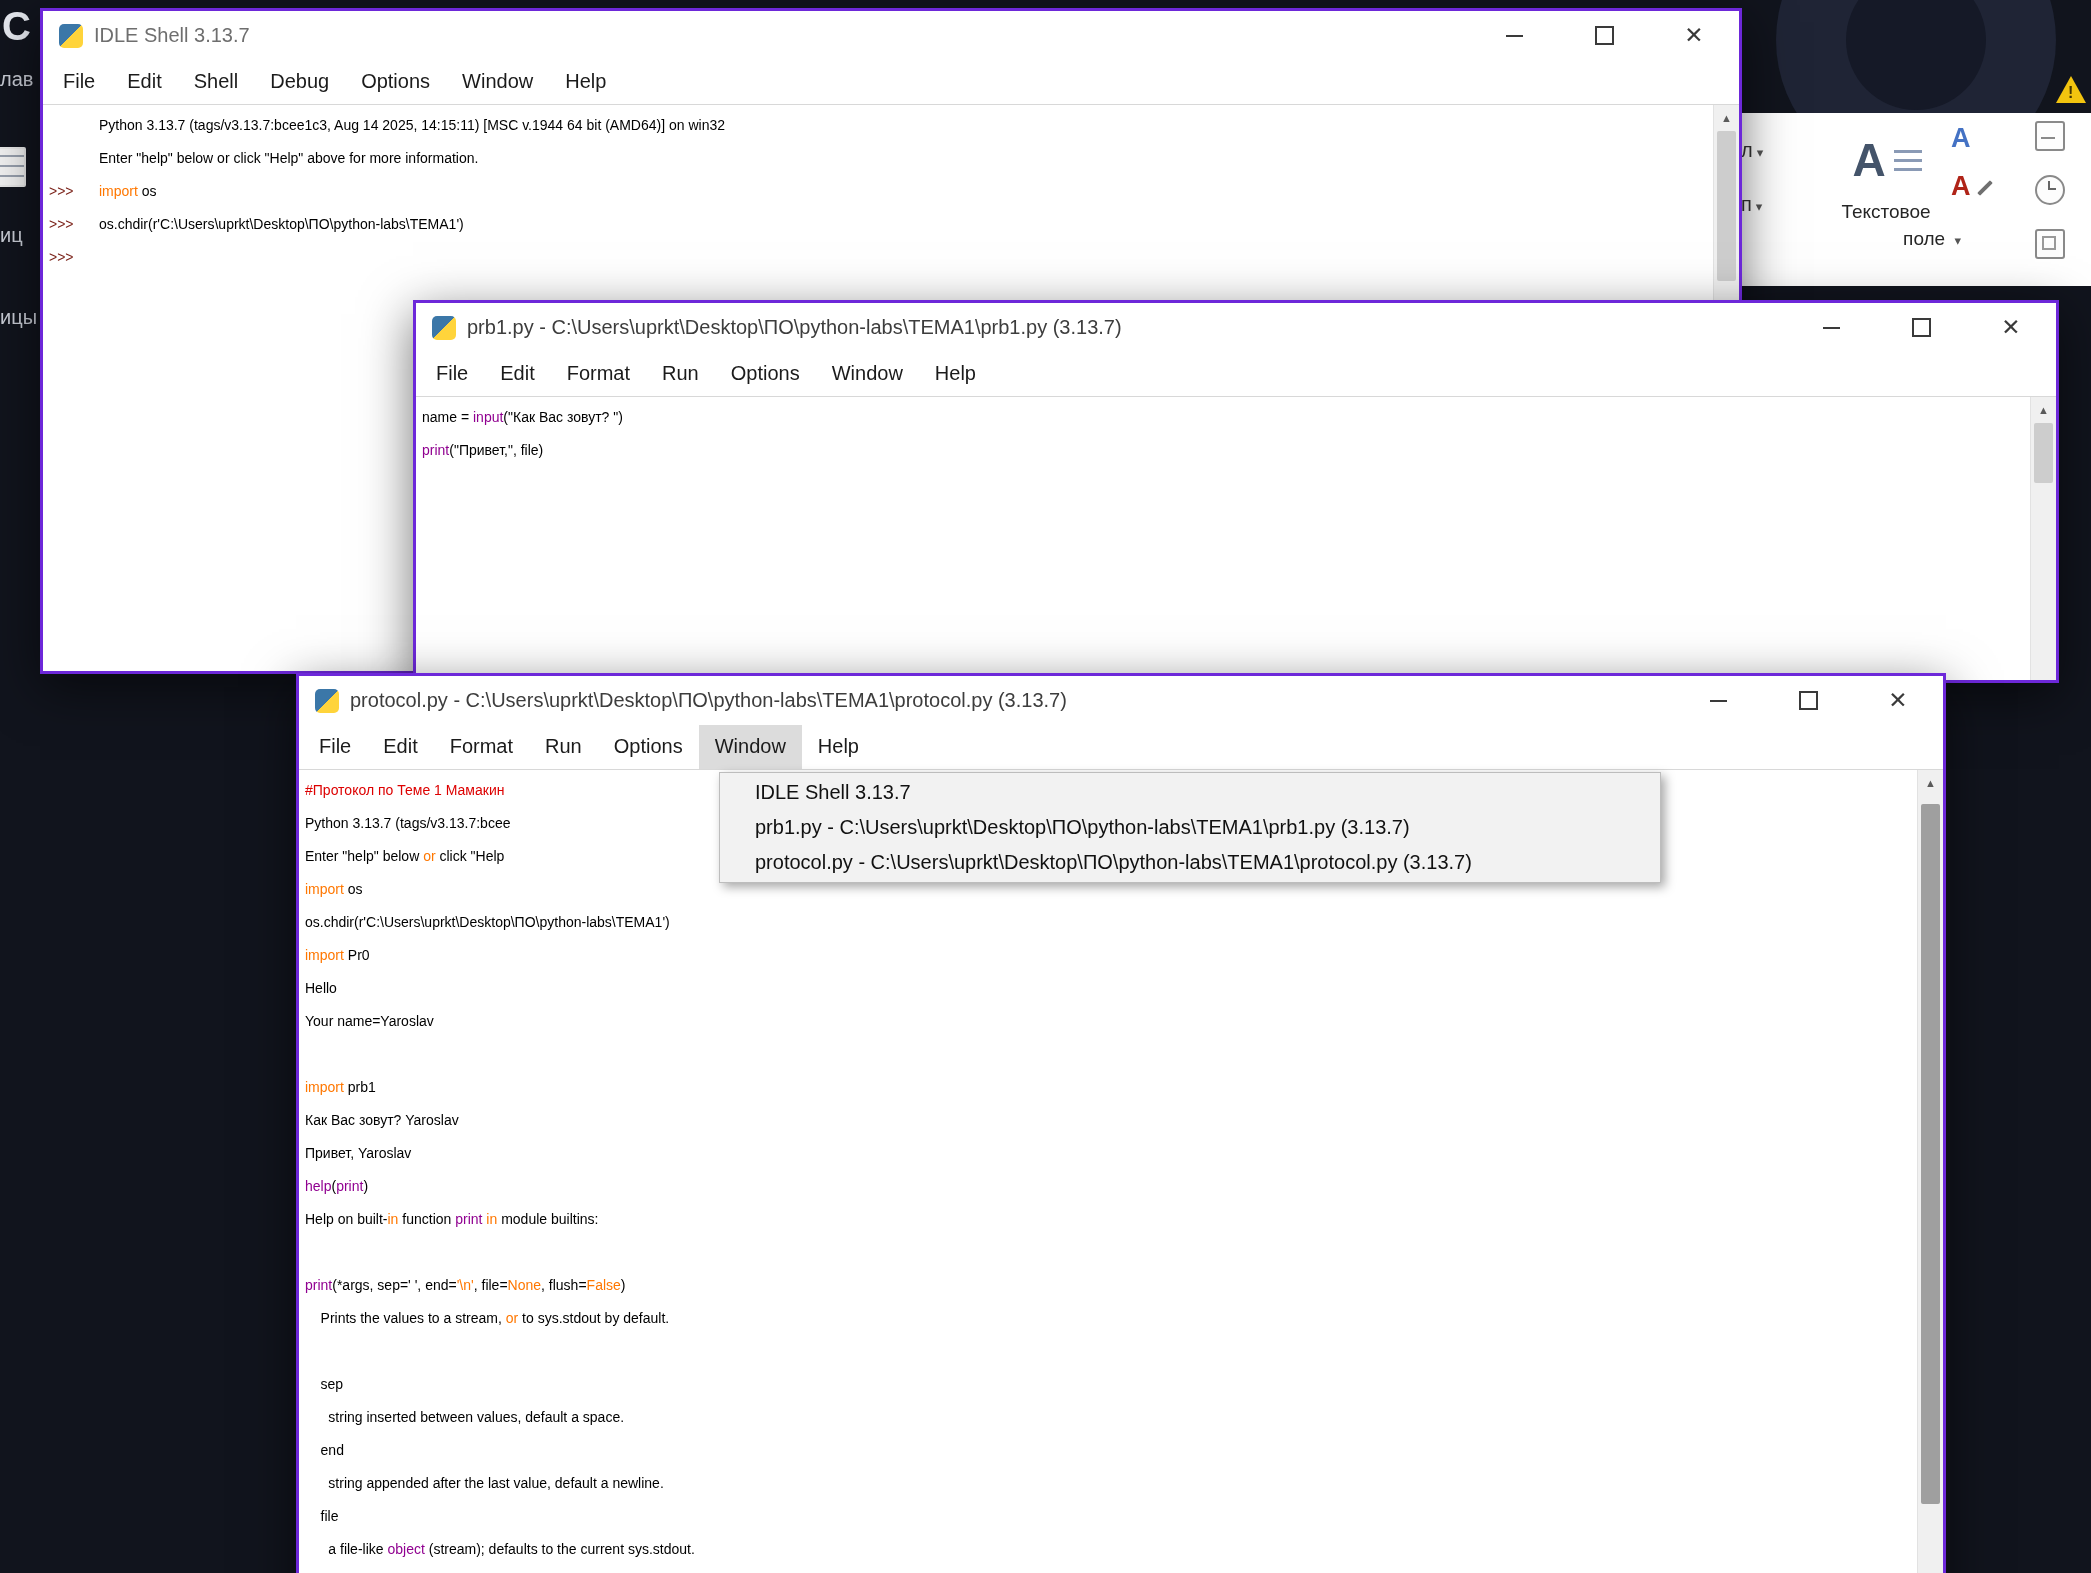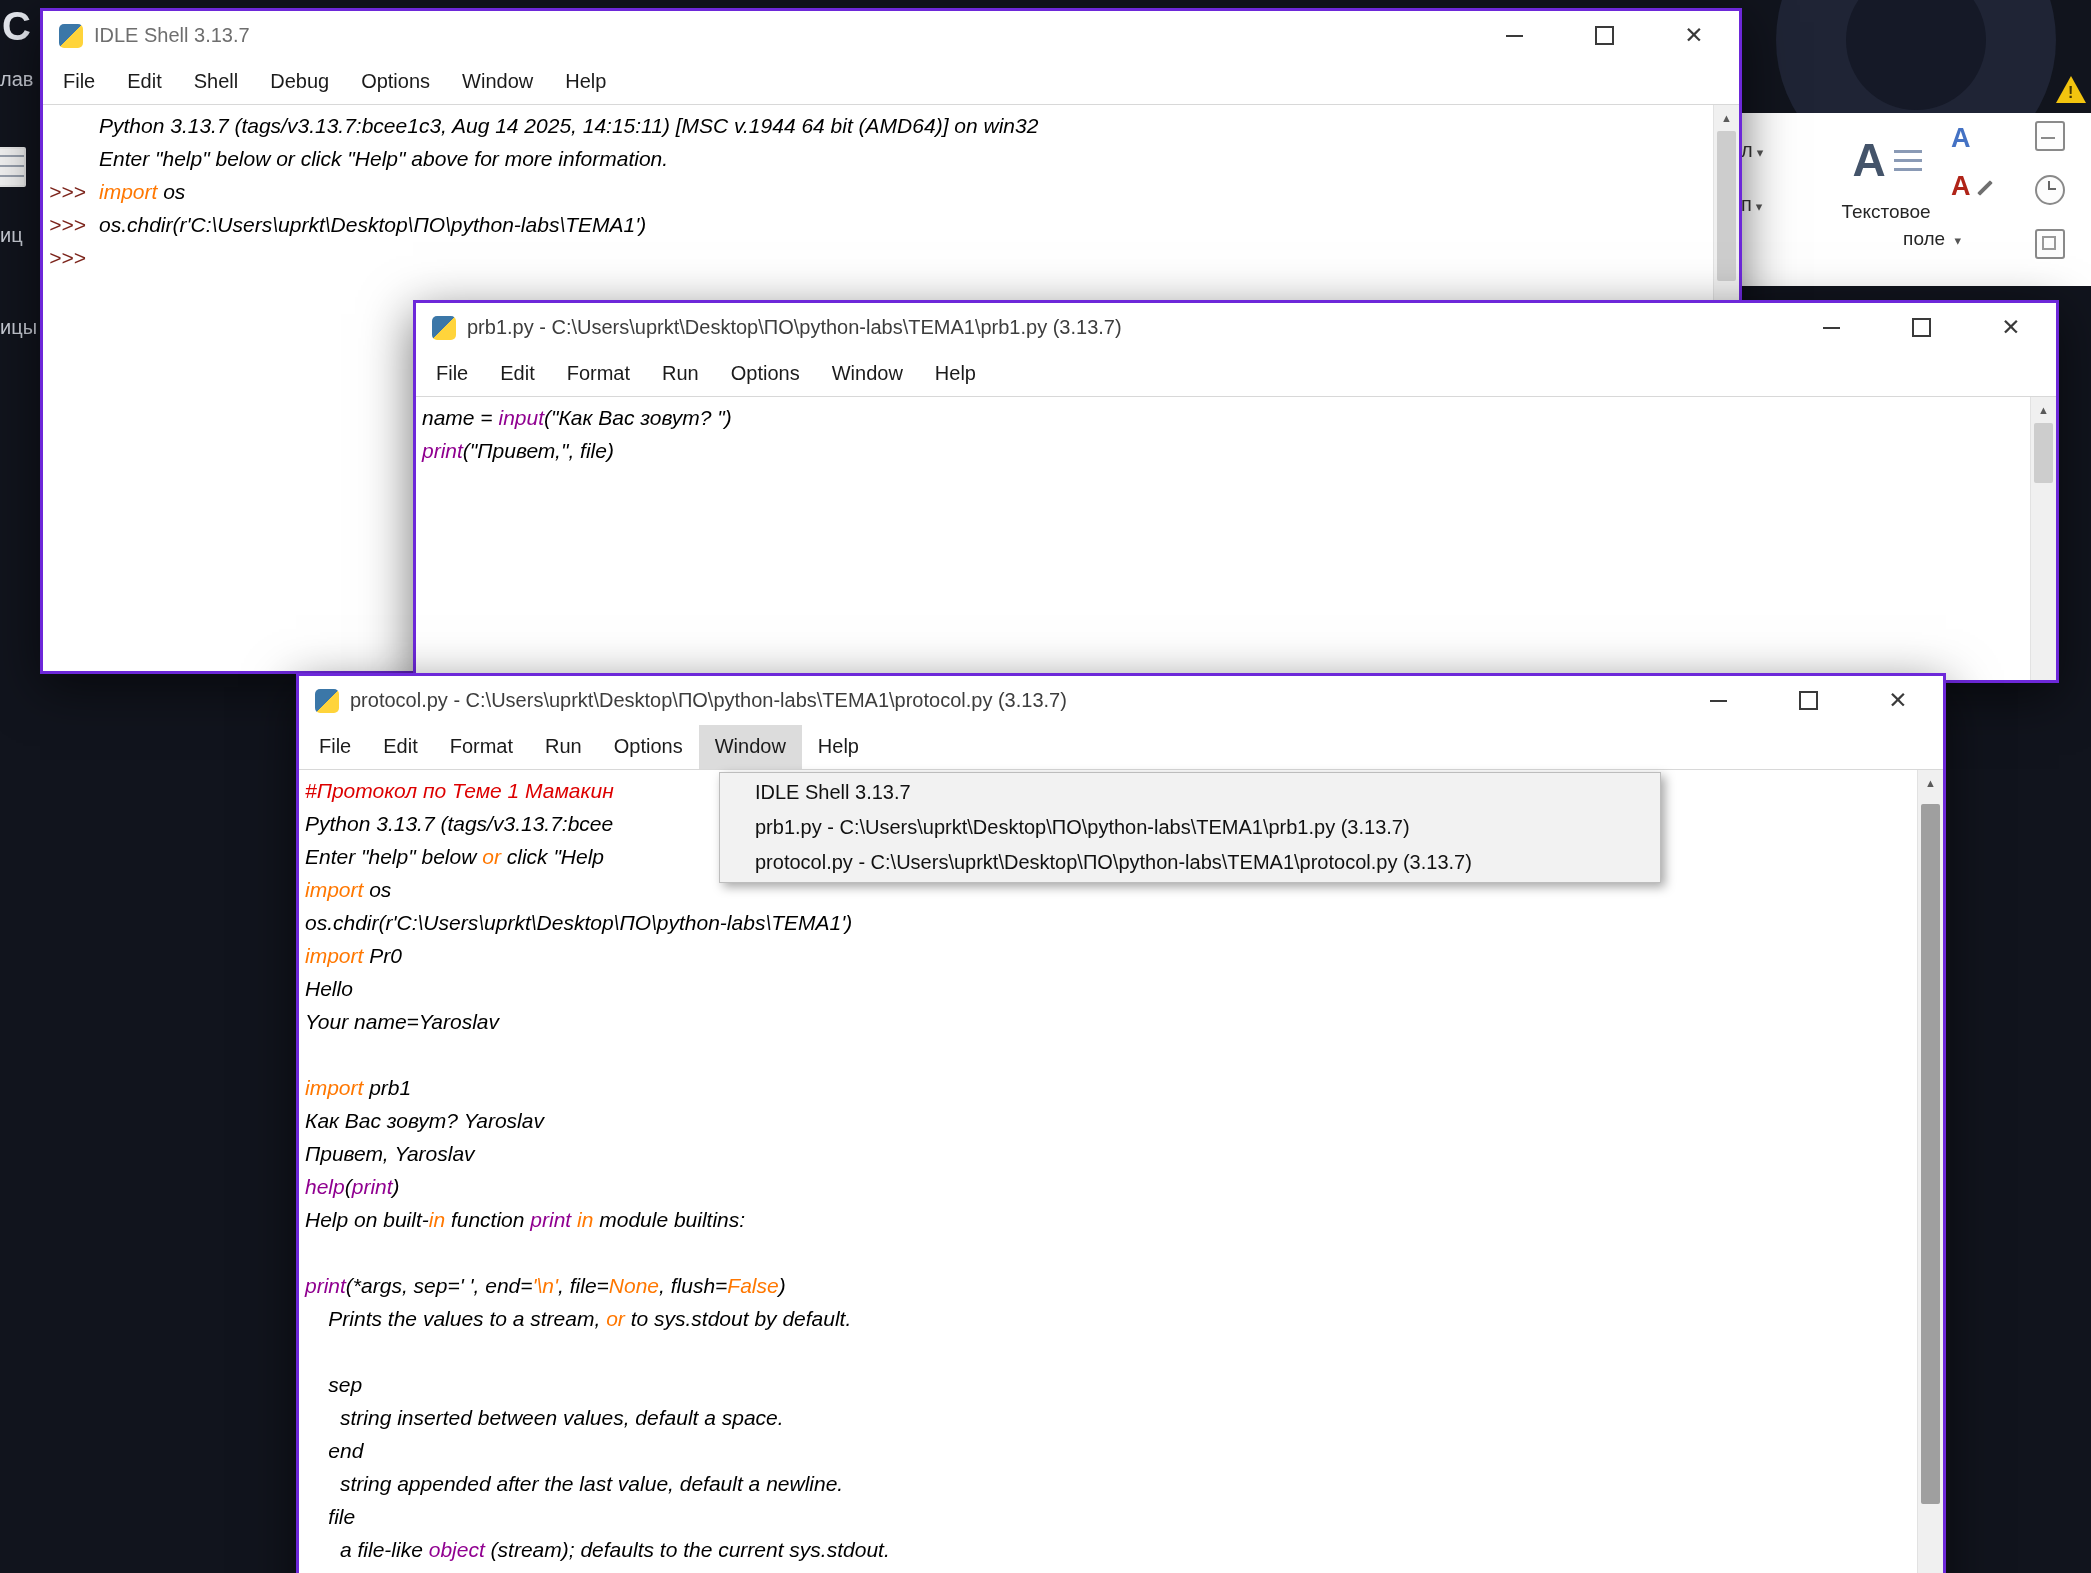--- a/index.html
+++ b/index.html
@@ -6,21 +6,21 @@
   .page{position:relative;width:2091px;height:1573px;overflow:hidden;
         background:#11141d;font-family:"Liberation Sans",sans-serif;}
 
   
   .bg-circle-outer{position:absolute;left:1776px;top:-100px;width:280px;height:280px;
       border-radius:50%;background:#1f2435;}
   .bg-circle-inner{position:absolute;left:1846px;top:-30px;width:140px;height:140px;
       border-radius:50%;background:#151927;}
   .corner-letter{position:absolute;left:2px;top:4px;font-size:40px;font-weight:bold;color:#e6e9f0;}
   .strip-frag{position:absolute;left:0;color:#c9cdd6;font-size:20px;}
-  .frag-1{top:68px;} .frag-2{top:224px;} .frag-3{top:306px;margin-top:10px;}
+  .frag-1{top:68px;} .frag-2{top:224px;} .frag-3{top:306px;}
   .grid-icon{position:absolute;left:-6px;top:147px;width:28px;height:36px;background:
       repeating-linear-gradient(0deg,#f2f2f2 0 8px,#98a0ad 8px 10px),
       repeating-linear-gradient(90deg,rgba(255,255,255,0) 0 12px,#98a0ad 12px 14px);
       border:2px solid #e8e8e8;border-radius:2px;}
   .warning-tri{position:absolute;left:2056px;top:76px;width:0;height:0;
       border-left:15px solid transparent;border-right:15px solid transparent;
       border-bottom:27px solid #f2c40f;}
   .warning-mark{position:absolute;left:2068px;top:84px;color:#443500;font-size:16px;font-weight:bold;}
 
   
@@ -60,21 +60,21 @@
   .winbtns{position:absolute;right:0;top:0;display:flex;height:49px;}
   .winbtn{width:90px;height:49px;display:flex;align-items:center;justify-content:center;}
   .glyph-min{width:17px;height:2px;background:#3a3a3a;}
   .glyph-max{width:15px;height:15px;border:2px solid #3a3a3a;}
   .glyph-close{font-size:23px;color:#3a3a3a;line-height:1;}
   .menubar{height:44px;border-bottom:1px solid #d8d8d8;display:flex;align-items:stretch;
       padding-left:4px;font-size:20px;background:#fff;}
   .menu-item{padding:0 16px;line-height:43px;color:#1b1b1b;white-space:nowrap;}
   .menu-item.open{background:#dcdcdc;}
   .content{position:absolute;top:94px;left:0;right:25px;bottom:0;background:#fff;overflow:hidden;
-      font-size:21px;line-height:33px;white-space:pre;padding:4px 0 0 6px;color:#000;font-style:italic;}
+      font-size:14px;line-height:33px;white-space:pre;padding:4px 0 0 6px;color:#000;}
   .code-line{height:33px;}
   .gutter{display:inline-block;width:50px;color:#7c241b;}
   .tk-n{color:#000000;} .tk-k{color:#ff7700;} .tk-s{color:#000000;}
   .tk-b{color:#900090;} .tk-c{color:#dd0000;}
   .vscroll{position:absolute;top:94px;right:0;width:25px;bottom:0;background:#f0f0f0;
       border-left:1px solid #e2e2e2;}
   .vscroll .up{height:25px;display:flex;align-items:center;justify-content:center;
       color:#5a5a5a;font-size:11px;}
   .thumb{position:absolute;left:3px;right:3px;background:#cdcdcd;border-radius:2px;}
   .shell-thumb{top:26px;height:150px;}

